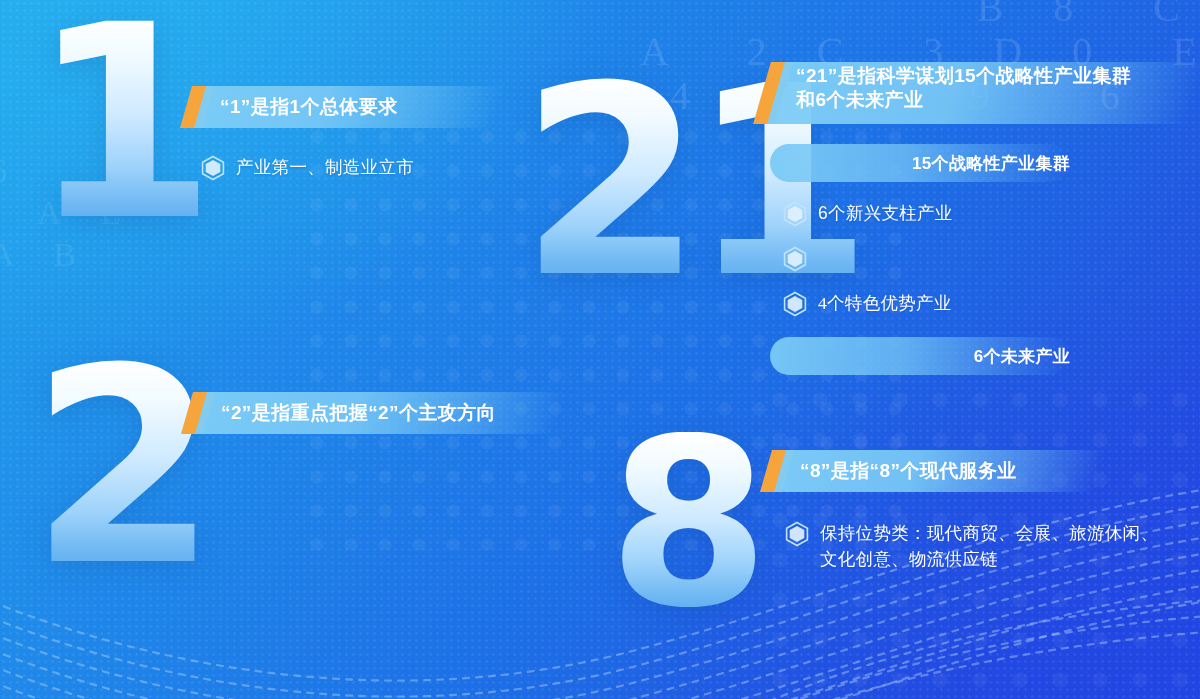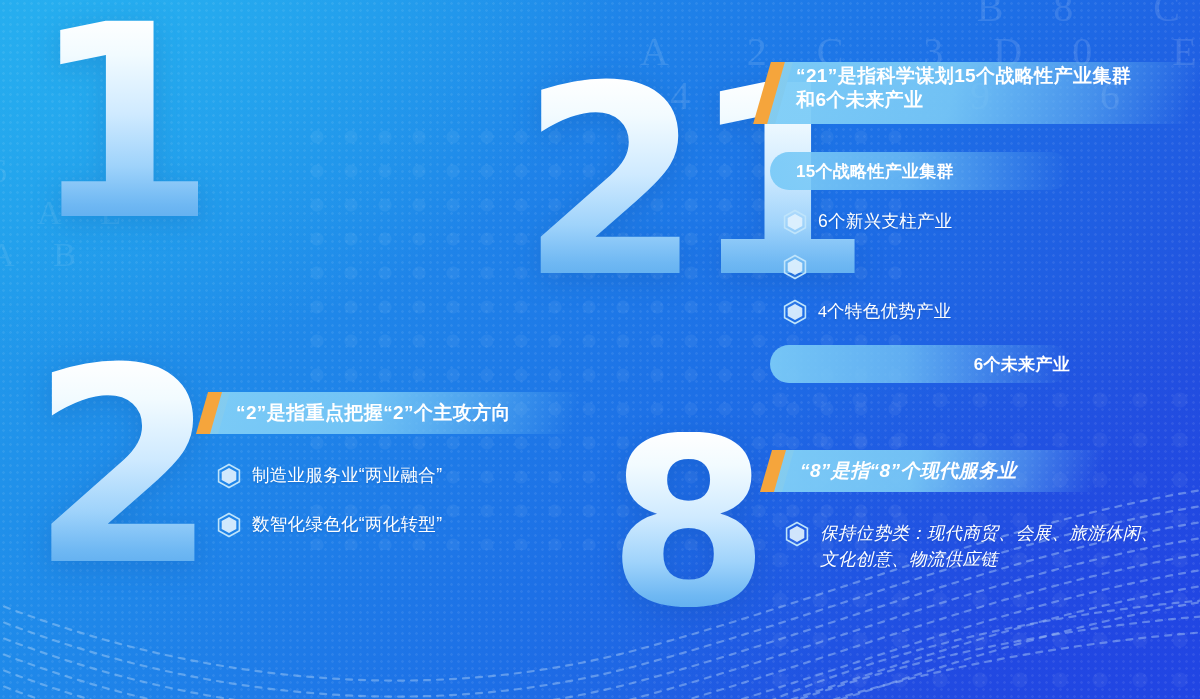--- a/index.html
+++ b/index.html
@@ -110,32 +110,32 @@
     color:#ffffff;font-size:17.5px;line-height:1.5;font-weight:400;
     white-space:pre-line;letter-spacing:.3px;
     text-shadow:0 1px 2px rgba(12,60,130,.25);
   }
 
   
   #sec1{left:186px;top:86px;width:380px;}
   #sec1 .rows{margin-top:26px;padding-left:14px;}
 
   #sec21{left:762px;top:62px;width:430px;}
-  #sec21 .pill1{margin-top:28px;margin-left:8px;width:300px;}
+  #sec21 .pill1{margin-top:20px;margin-left:8px;width:300px;justify-content:flex-end;}
   #sec21 .grid{margin-top:18px;padding-left:20px;display:flex;flex-wrap:wrap;row-gap:18px;flex-direction:column;}
   #sec21 .grid .bullet:nth-child(1){width:210px;}
   #sec21 .grid .bullet:nth-child(2){width:200px;}
   #sec21 .grid .bullet:nth-child(3){width:210px;font-family:Liberation Serif, serif;}
   #sec21 .pill2{margin-top:20px;margin-left:8px;width:300px;justify-content:flex-end;}
 
-  #sec2{left:202px;top:392px;width:400px;}
+  #sec2{left:187px;top:392px;width:400px;}
   #sec2 .rows{margin-top:28px;padding-left:14px;}
   #sec2 .rows .bullet+.bullet{margin-top:22px;}
 
-  #sec8{left:766px;top:450px;width:430px;font-style:italic;}
+  #sec8{left:766px;top:450px;width:430px;}
   #sec8 .rows{margin-top:28px;padding-left:18px;}
   #sec8 .rows .bullet+.bullet{margin-top:22px;flex-direction:column;}
 </style>
 </head>
 <body>
 
 <div class="stage">
 
   <div class="bg-dots"></div>
   <div class="bg-hexfield"></div>
@@ -161,20 +161,36 @@
       <path d="M600,310 C750,226 950,156 1220,136"></path>
       <path d="M580,320 C740,242 940,172 1220,152"></path>
     </g>
   </svg>
 
   <div class="bignum n1">1</div>
   <div class="bignum n21">21</div>
   <div class="bignum n2">2</div>
   <div class="bignum n8">8</div>
 
+  <div class="block" id="sec1">
+    <div class="banner">
+      <span class="tick"></span>
+      <span class="bar" style="width:300px"></span>
+      <span class="btxt">“1”是指1个总体要求</span>
+    </div>
+    <div class="rows">
+      <div class="bullet">
+        <svg class="hexicon" viewBox="0 0 26 26">
+          <polygon points="13,1.5 23.4,7.25 23.4,18.75 13,24.5 2.6,18.75 2.6,7.25" fill="none" stroke="#bfe4fb" stroke-width="1.6"></polygon>
+          <polygon points="13,5 20.3,9 20.3,17 13,21 5.7,17 5.7,9" fill="#dff1fe" fill-opacity=".92"></polygon>
+        </svg>
+        <span class="blabel">产业第一、制造业立市</span>
+      </div>
+    </div>
+  </div>
 
   <div class="block" id="sec21">
     <div class="banner two-line">
       <span class="tick"></span>
       <span class="bar" style="width:420px"></span>
       <span class="btxt">“21”是指科学谋划15个战略性产业集群
 和6个未来产业</span>
     </div>
 
     <div class="pill pill1">
@@ -208,36 +224,20 @@
       <span class="ptxt">6个未来产业</span>
     </div>
   </div>
 
   <div class="block" id="sec2">
     <div class="banner">
       <span class="tick"></span>
       <span class="bar" style="width:360px"></span>
       <span class="btxt">“2”是指重点把握“2”个主攻方向</span>
     </div>
-    <div class="rows">
-      <div class="bullet">
-        <svg class="hexicon" viewBox="0 0 26 26">
-          <polygon points="13,1.5 23.4,7.25 23.4,18.75 13,24.5 2.6,18.75 2.6,7.25" fill="none" stroke="#bfe4fb" stroke-width="1.6"></polygon>
-          <polygon points="13,5 20.3,9 20.3,17 13,21 5.7,17 5.7,9" fill="#dff1fe" fill-opacity=".92"></polygon>
-        </svg>
-        <span class="blabel">制造业服务业“两业融合”</span>
-      </div>
-      <div class="bullet">
-        <svg class="hexicon" viewBox="0 0 26 26">
-          <polygon points="13,1.5 23.4,7.25 23.4,18.75 13,24.5 2.6,18.75 2.6,7.25" fill="none" stroke="#bfe4fb" stroke-width="1.6"></polygon>
-          <polygon points="13,5 20.3,9 20.3,17 13,21 5.7,17 5.7,9" fill="#dff1fe" fill-opacity=".92"></polygon>
-        </svg>
-        <span class="blabel">数智化绿色化“两化转型”</span>
-      </div>
-    </div>
   </div>
 
   <div class="block" id="sec8">
     <div class="banner">
       <span class="tick"></span>
       <span class="bar" style="width:320px"></span>
       <span class="btxt">“8”是指“8”个现代服务业</span>
     </div>
     <div class="rows">
       <div class="bullet">

